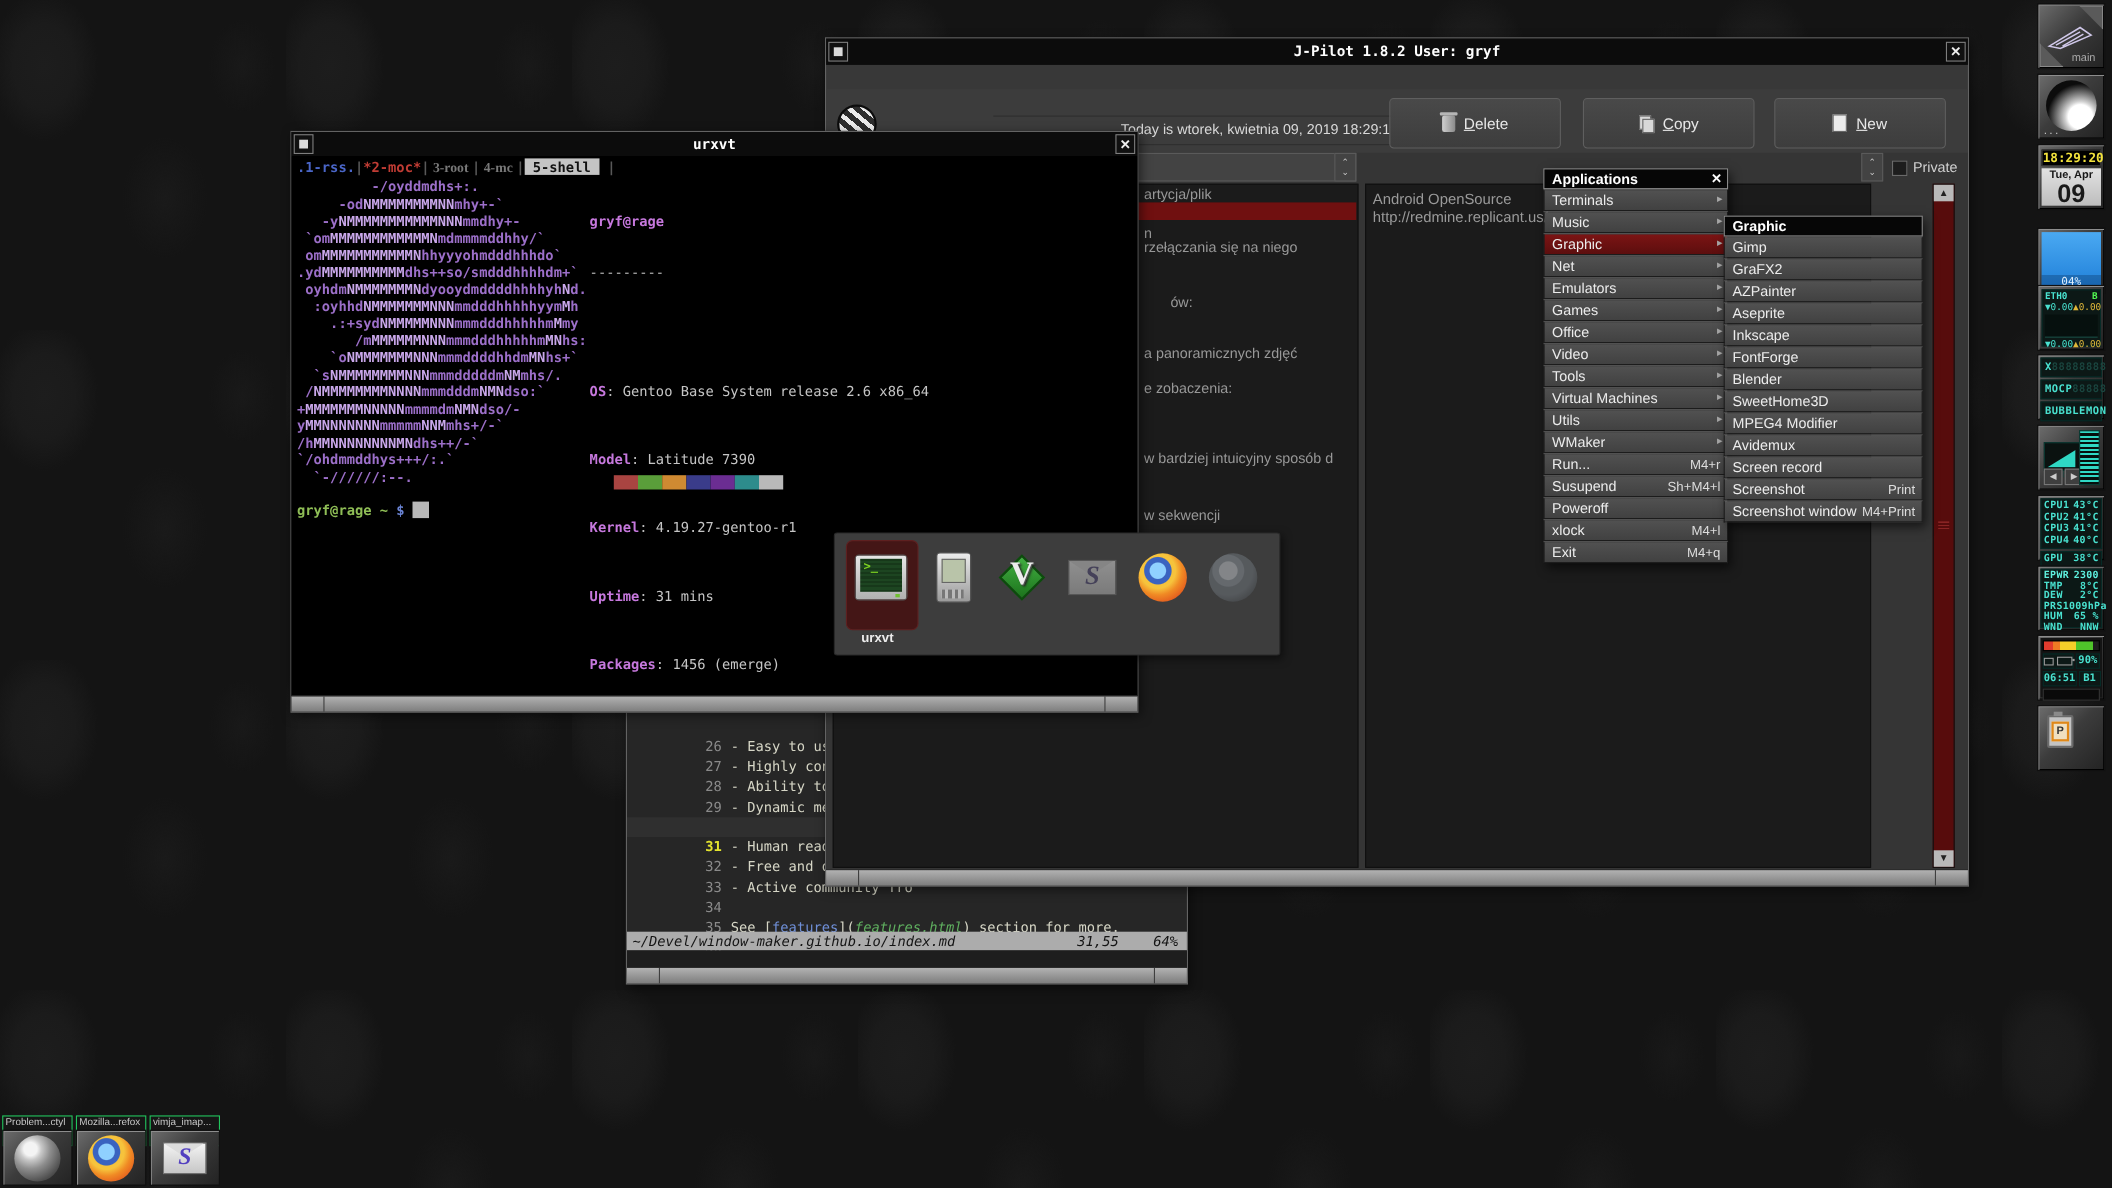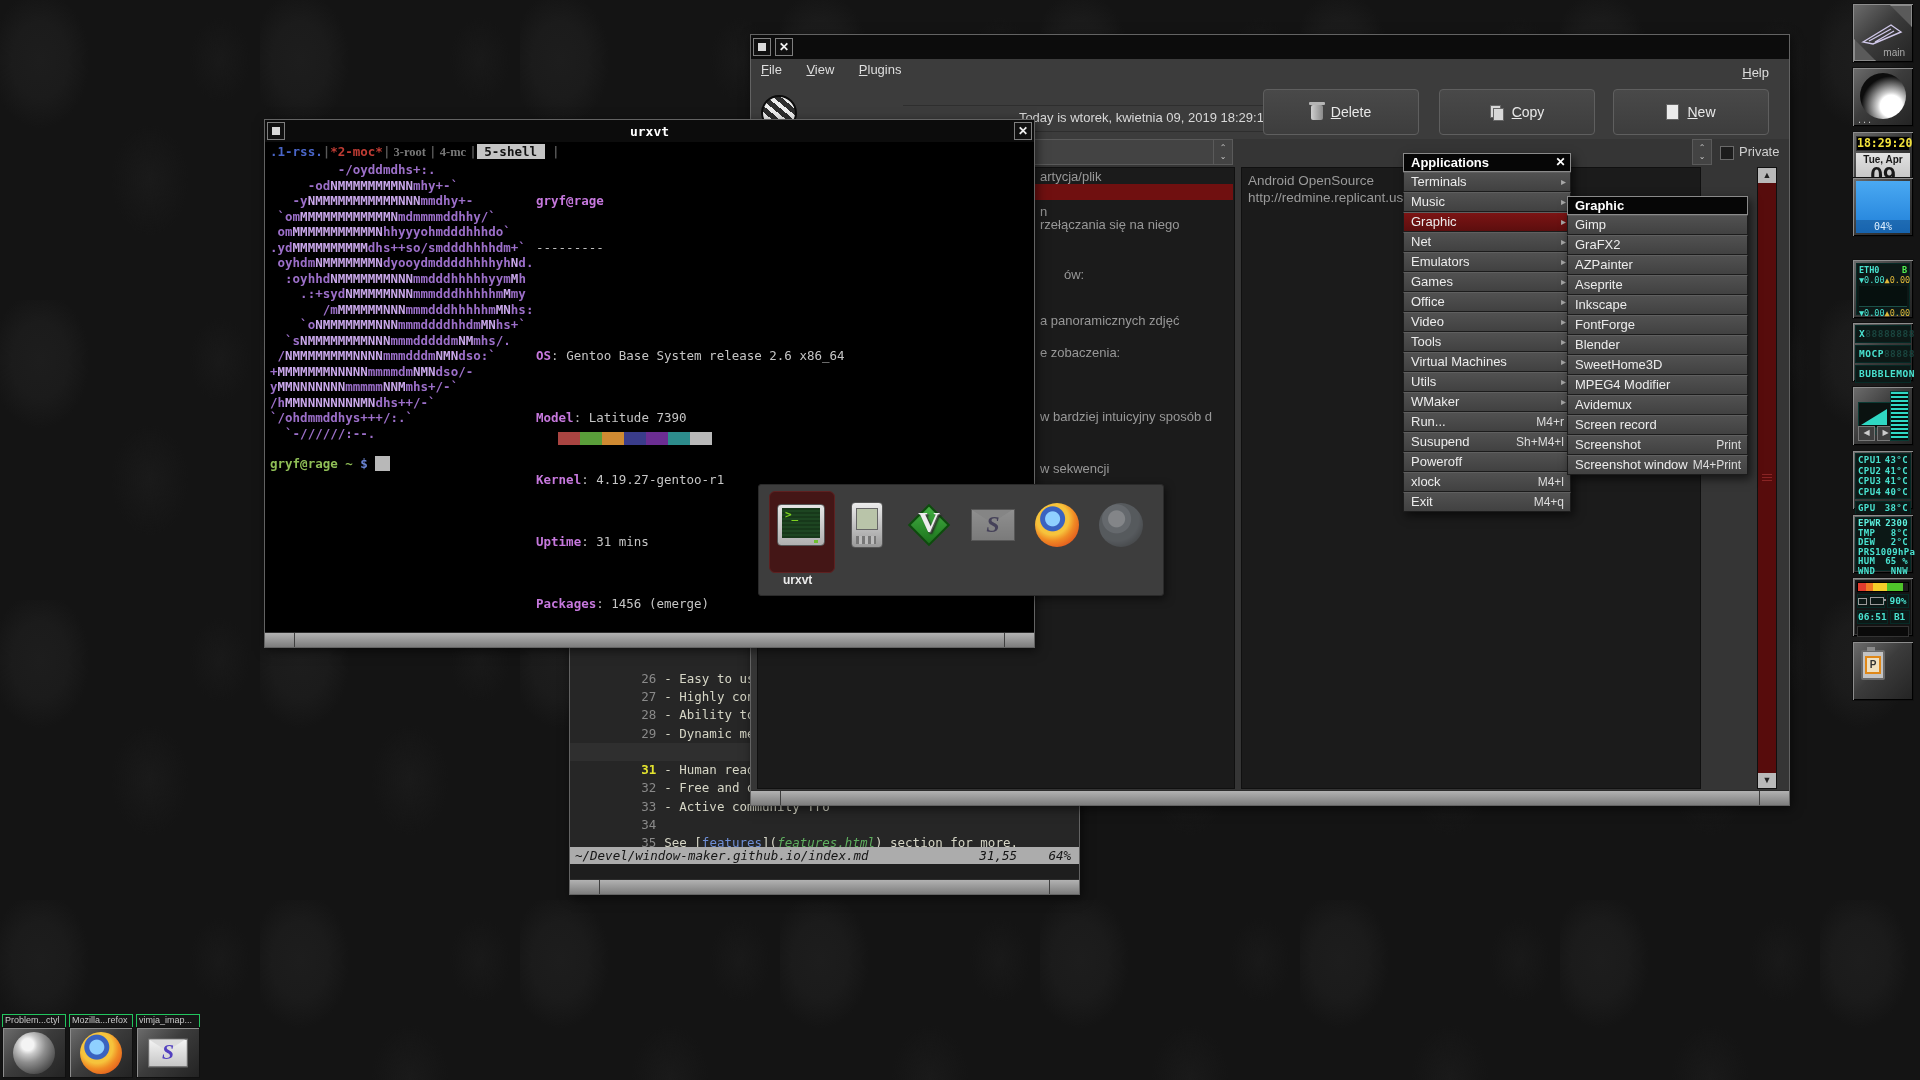--- a/index.html
+++ b/index.html
@@ -267,27 +267,22 @@
   </div>
   <div class="vcmd"></div>
   <div class="resizebar"></div>
 </div>
 
 <div class="win" id="win-jpilot">
   <div class="titlebar" style="height:24px">
     <div class="tb-btn">
         <div class="sq"></div>
       </div>
+    <div class="tb-title">J-Pilot 1.8.2 User: gryf</div>
     <div class="tb-btn close">✕</div>
-  </div>
-  <div class="jmenubar">
-    <span class="jm-item">File</span>
-    <span class="jm-item">View</span>
-    <span class="jm-item">Plugins</span>
-    <span class="jm-help jm-item">Help</span>
   </div>
   <div class="jtoolbar"></div>
   <div class="jlogo"></div>
   <div class="jdate">Today is wtorek, kwietnia 09, 2019 18:29:19</div>
   <div class="jbtn" style="left:512px">
     <span class="ic-trash"></span>
     <span class="lbl">Delete</span>
   </div>
   <div class="jbtn" style="left:688px">
     <span class="ic-copy"></span>
@@ -650,21 +645,21 @@
 </div>
 
 <div class="tile" style="top:131px">
   <div class="dclock-time">18:29:20</div>
   <div class="dclock-cal">
     <div class="d1">Tue, Apr</div>
     <div class="d2">09</div>
   </div>
 </div>
 
-<div class="tile" style="top:177px">
+<div class="tile" style="top:207px">
   <div class="bluetile">
     <div class="pct">04%</div>
   </div>
 </div>
 
 <div class="tile" style="top:259px">
   <div class="net lcdbox">
     <div class="r1">
         <span>ETH0</span>
         <span class="flag">B</span>

